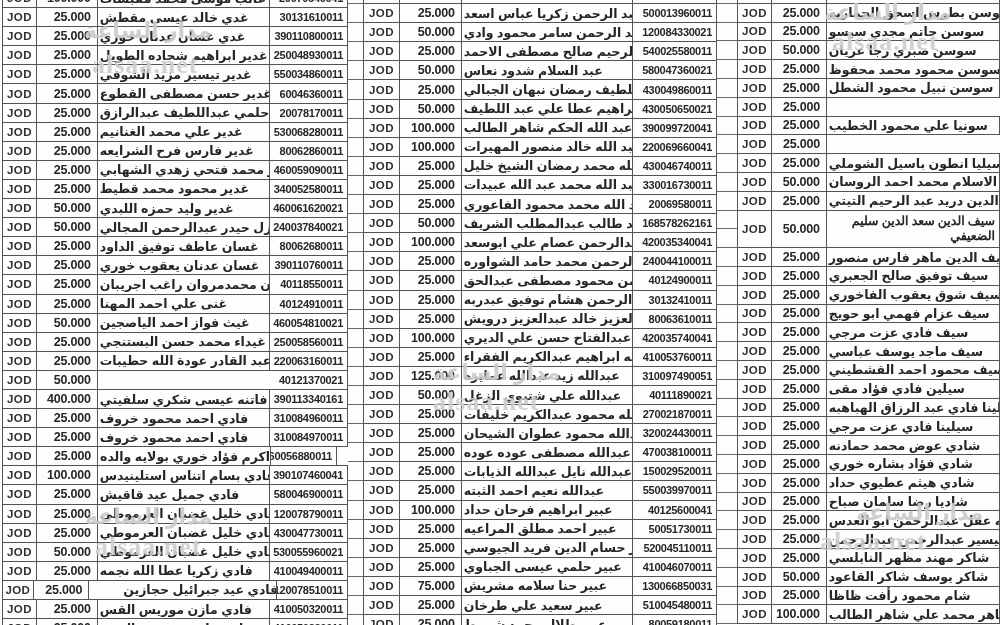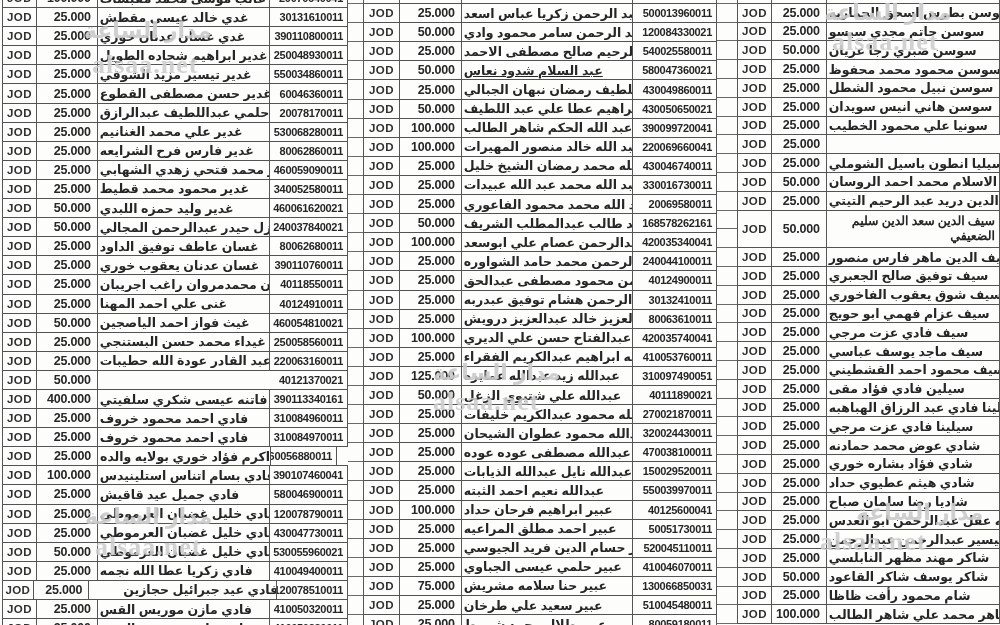--- a/index.html
+++ b/index.html
@@ -375,21 +375,21 @@
         </div>
         <div class="row" style="height: 19.1px;">
           <div class="cell c-jod" style="width: 36px;">JOD</div>
           <div class="cell c-amt" style="width: 62px;">25.000</div>
           <div class="cell c-name" style="width: 172px;">عبد الرحيم صالح مصطفى الاحمد</div>
           <div class="cell c-id" style="width: 84px;">540025580011</div>
         </div>
         <div class="row" style="height: 19.1px;">
           <div class="cell c-jod" style="width: 36px;">JOD</div>
           <div class="cell c-amt" style="width: 62px;">50.000</div>
-          <div class="cell c-name" style="width: 172px; text-decoration: underline;">عبد السلام شدود نعاس</div>
+          <div class="cell c-name" style="width: 172px;">عبد السلام شدود نعاس</div>
           <div class="cell c-id" style="width: 84px;">580047360021</div>
         </div>
         <div class="row" style="height: 19.1px;">
           <div class="cell c-jod" style="width: 36px;">JOD</div>
           <div class="cell c-amt" style="width: 62px;">25.000</div>
           <div class="cell c-name" style="width: 172px;">عبد اللطيف رمضان نبهان الجبالي</div>
           <div class="cell c-id" style="width: 84px;">430049860011</div>
         </div>
         <div class="row" style="height: 19.1px;">
           <div class="cell c-jod" style="width: 36px;">JOD</div>
@@ -691,21 +691,20 @@
           <div class="cell c-name" style="width: 174px;">سوسن محمود محمد محفوظ</div>
         </div>
         <div class="row" style="height: 18.8px;">
           <div class="cell c-jod" style="width: 34px;">JOD</div>
           <div class="cell c-amt" style="width: 55px;">25.000</div>
           <div class="cell c-name" style="width: 174px;">سوسن نبيل محمود الشطل</div>
         </div>
         <div class="row" style="height: 18.8px;">
           <div class="cell c-jod" style="width: 34px;">JOD</div>
           <div class="cell c-amt" style="width: 55px;">25.000</div>
-          <div class="cell c-name" style="width: 174px;">سوسن هاني انيس سويدان</div>
         </div>
         <div class="row" style="height: 18.8px;">
           <div class="cell c-jod" style="width: 34px;">JOD</div>
           <div class="cell c-amt" style="width: 55px;">25.000</div>
           <div class="cell c-name" style="width: 174px;">سونيا علي محمود الخطيب</div>
         </div>
         <div class="row" style="height: 18.8px;">
           <div class="cell c-jod" style="width: 34px;">JOD</div>
           <div class="cell c-amt" style="width: 55px;">25.000</div>
         </div>

